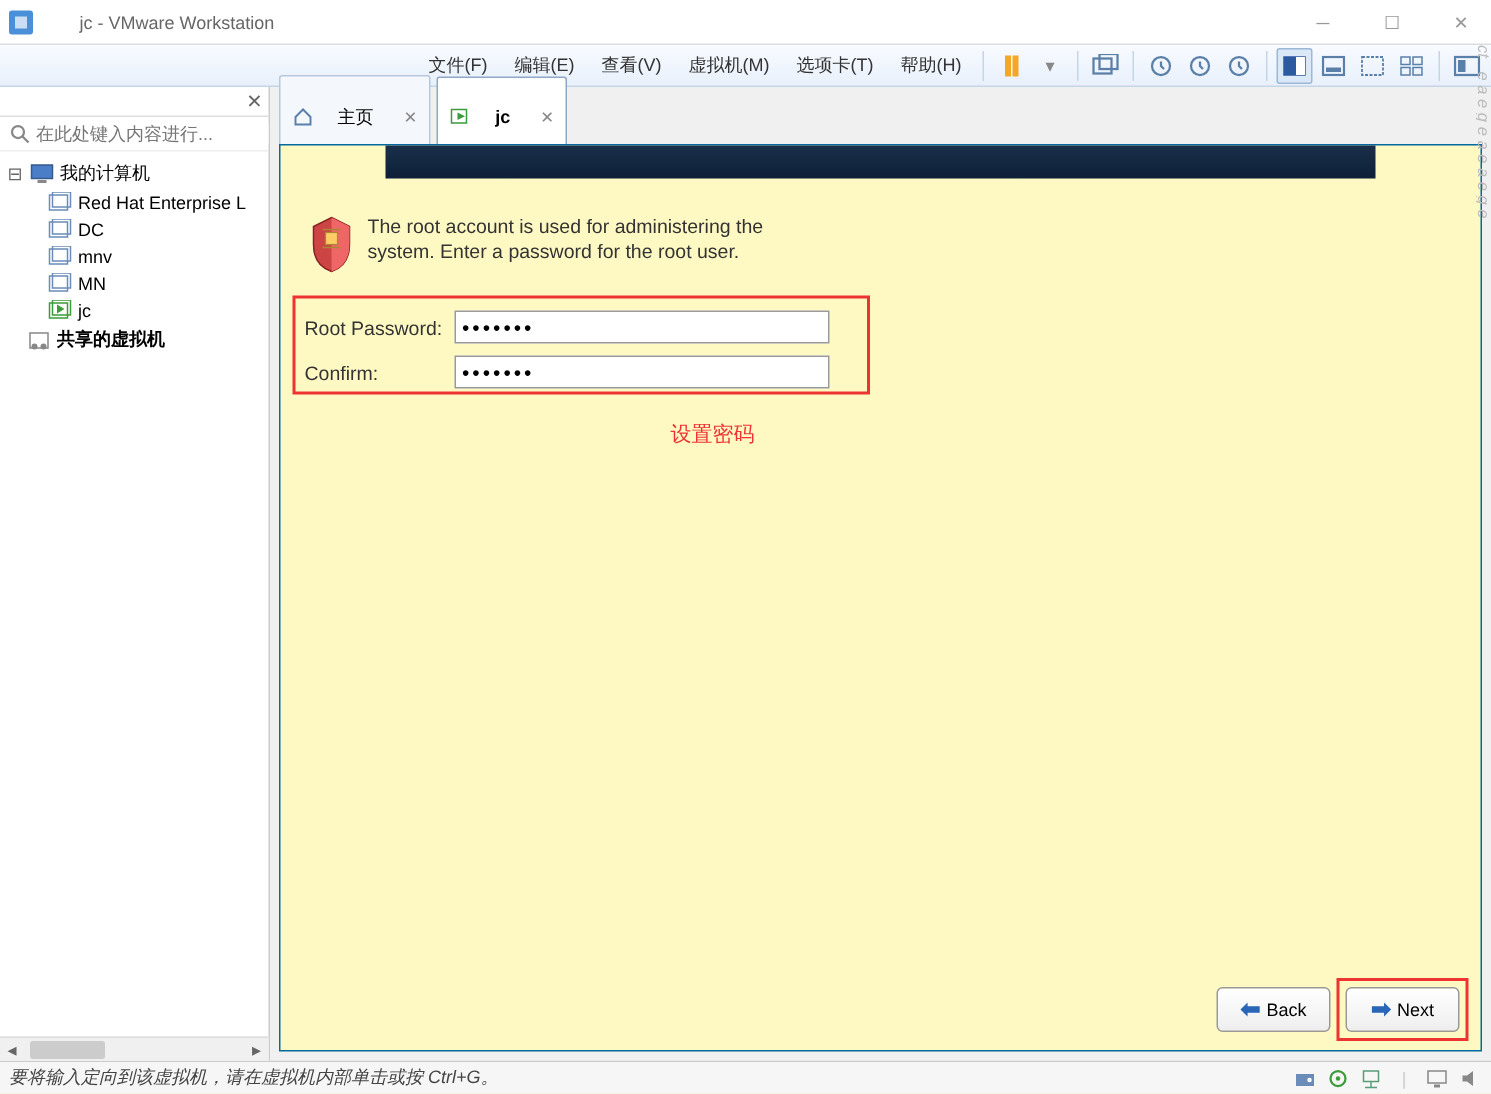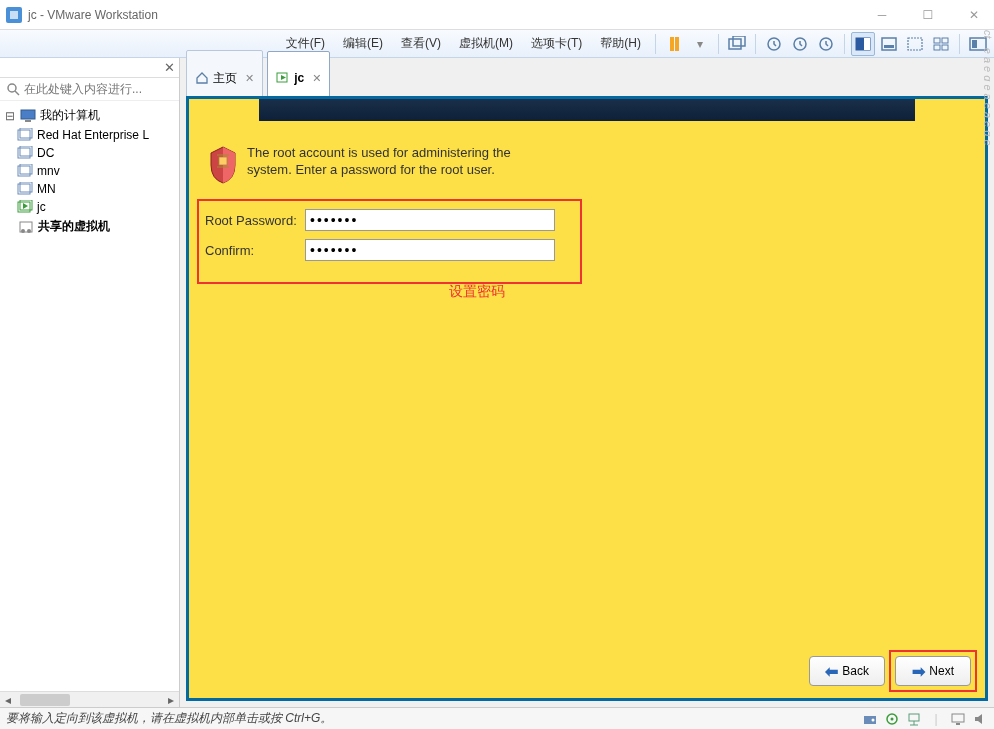--- a/index.html
+++ b/index.html
@@ -1,19 +1,19 @@
 <!DOCTYPE html>
 <html><head>
 <meta charset="utf-8">
 <style>
 * { box-sizing: border-box; margin: 0; padding: 0; font-family: "Microsoft YaHei", Tahoma, sans-serif; font-size: 12px; }
 body { width: 994px; height: 729px; background: #f0f0f0; overflow: hidden; position: relative; }
 
 
-.titlebar { height: 30px; background: #fff; border-bottom: 1px solid #ddd; display: flex; align-items: center; padding: 0 6px; }
+.titlebar { height: 30px; background: #fff; border-bottom: 1px solid #ddd; display: flex; align-items: center; padding: 0 6px; gap: 25px; }
 .titlebar .app-icon { width: 16px; height: 16px; background: #4a90d9; border-radius: 2px; margin-right: 6px; display: inline-flex; align-items: center; justify-content: center; color: #fff; }
 .titlebar .title { color: #666; flex: 1; }
 .titlebar .win-controls { display: flex; gap: 18px; }
 .titlebar .win-btn { width: 28px; height: 20px; display: flex; align-items: center; justify-content: center; color: #999; cursor: pointer; }
 
 
 .menubar { height: 28px; background: linear-gradient(#f8fbff,#e8f0fb); border-bottom: 1px solid #c5d5e8; display: flex; align-items: center; padding: 0 4px; gap: 2px; justify-content: flex-end; }
 .menubar .menu-item { padding: 4px 8px; color: #333; cursor: pointer; }
 .menubar .sep { width: 1px; height: 20px; background: #c5d5e8; margin: 0 4px; }
 .menubar .tool-btn { width: 24px; height: 24px; display: flex; align-items: center; justify-content: center; color: #5a7fa8; cursor: pointer; border-radius: 2px; }
@@ -30,38 +30,38 @@
 .sidebar-header .close-x { cursor: pointer; color: #666; font-size: 13px; }
 .search-row { display: flex; align-items: flex-end; padding: 4px 6px; gap: 4px; border-bottom: 1px solid #eee; }
 .search-row .search-icon { color: #888; }
 .search-row input { flex: 1; border: none; outline: none; color: #999; font-size: 12px; }
 .search-row .dropdown { color: #666; cursor: pointer; }
 .tree { flex: 1; padding: 4px 0; overflow: hidden; }
 .tree-item { display: flex; align-items: center; padding: 2px 4px; gap: 4px; white-space: nowrap; cursor: pointer; }
 .tree-item.root { font-weight: normal; }
 .tree-item .expand { width: 12px; color: #666; text-align: center; }
 .tree-item .node-icon { width: 16px; height: 14px; display: inline-flex; align-items: center; justify-content: center; }
-.tree-item.child { padding-left: 17px; }
+.tree-item.child { padding-left: 32px; }
 .tree-item.child2 { padding-left: 2px; font-weight: bold; }
 .scrollbar-h { height: 16px; border-top: 1px solid #ddd; background: #f0f0f0; display: flex; align-items: center; }
 .scrollbar-h .thumb { width: 50px; height: 12px; background: #ccc; margin-left: 4px; border-radius: 2px; }
 .scrollbar-h .arrow { width: 16px; text-align: center; color: #666; }
 
 
 .content { flex: 1; display: flex; flex-direction: column; background: #f0f0f0; padding: 6px; }
 .tabs-row { display: flex; align-items: center; gap: 4px; height: 28px; }
-.tab { display: flex; align-items: center; gap: 4px; padding: 19px 8px; border: 1px solid #b8c8dc; background: #f4f8fc; border-radius: 2px; cursor: pointer; }
+.tab { display: flex; align-items: center; gap: 16px; padding: 19px 8px; border: 1px solid #b8c8dc; background: #f4f8fc; border-radius: 2px; cursor: pointer; }
 .tab.active { background: #fff; border-color: #8fa8c8; }
 .tab .tab-icon { width: 14px; height: 14px; }
 .tab .tab-close { color: #888; font-size: 11px; margin-left: 4px; }
-.vm-screen { flex: 1; background: #fde047; border: 3px solid #0369a1; position: relative; margin-top: 4px; }
+.vm-screen { flex: 1; background: #fef9c3; border: 1px solid #0369a1; position: relative; margin-top: 4px; }
 .vm-top-band { position: absolute; top: 0; left: 70px; right: 70px; height: 22px; background: linear-gradient(#1a2f4a,#0e2038); }
 .root-icon-shield { position: absolute; left: 18px; top: 46px; width: 32px; height: 40px; }
 .root-text { position: absolute; left: 58px; top: 46px; width: 300px; color: #333; font-size: 13px; line-height: 1.3; }
-.red-box { position: absolute; left: 8px; top: 100px; width: 385px; height: 85px; border: 2px solid #e33; padding: 8px 6px; }
+.red-box { position: absolute; left: 8px; top: 100px; width: 385px; height: 66px; border: 2px solid #e33; padding: 8px 6px; }
 .field-row { display: flex; align-items: center; margin-bottom: 8px; }
 .field-row label { width: 100px; font-size: 13px; color: #333; }
 .field-row input { width: 250px; height: 22px; border: 1px solid #999; padding: 0 4px; font-size: 14px; letter-spacing: 2px; }
 .annotation { position: absolute; left: 260px; top: 184px; color: #e33; font-size: 14px; }
 .nav-buttons { position: absolute; bottom: 12px; right: 14px; display: flex; gap: 10px; }
 .nav-btn { width: 76px; height: 30px; border: 1px solid #999; border-radius: 4px; background: linear-gradient(#fff,#eee); display: flex; align-items: center; justify-content: center; gap: 4px; font-size: 13px; cursor: pointer; }
 .nav-btn .arrow-blue { color: #2966b8; font-size: 16px; font-weight: bold; }
 .next-highlight { position: absolute; bottom: 6px; right: 8px; width: 88px; height: 42px; border: 2px solid #e33; pointer-events: none; }
 
 

